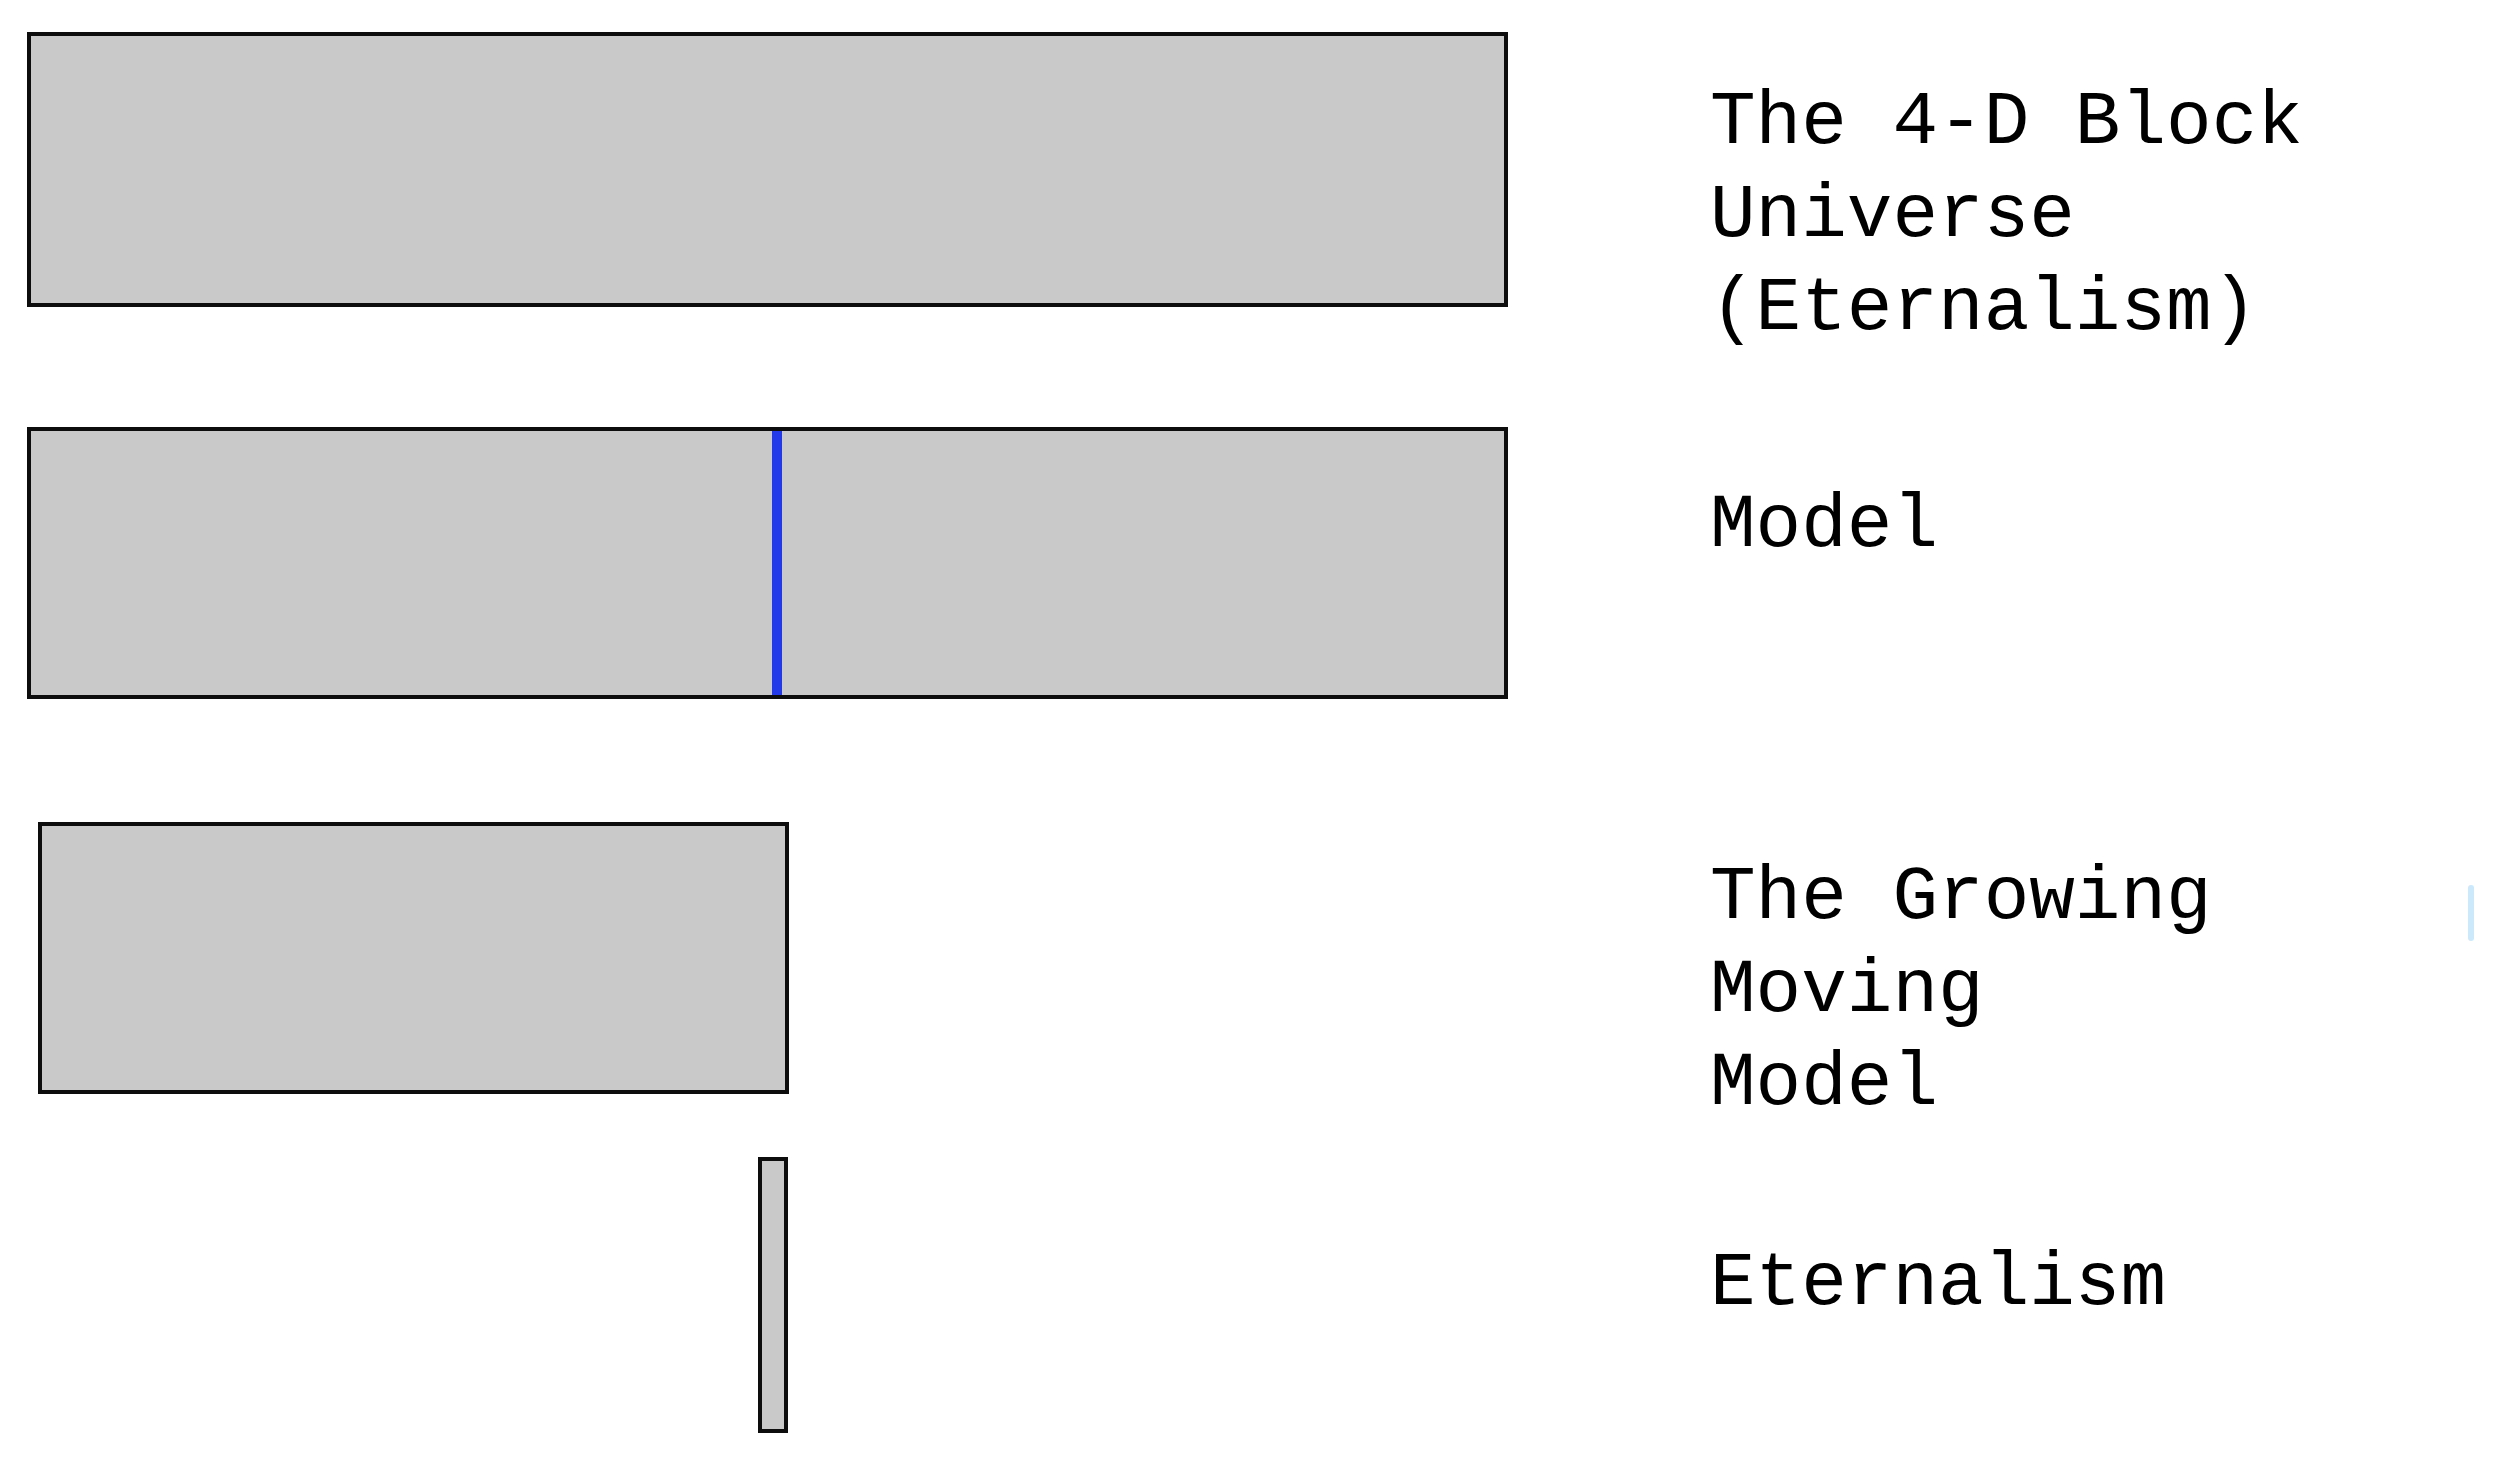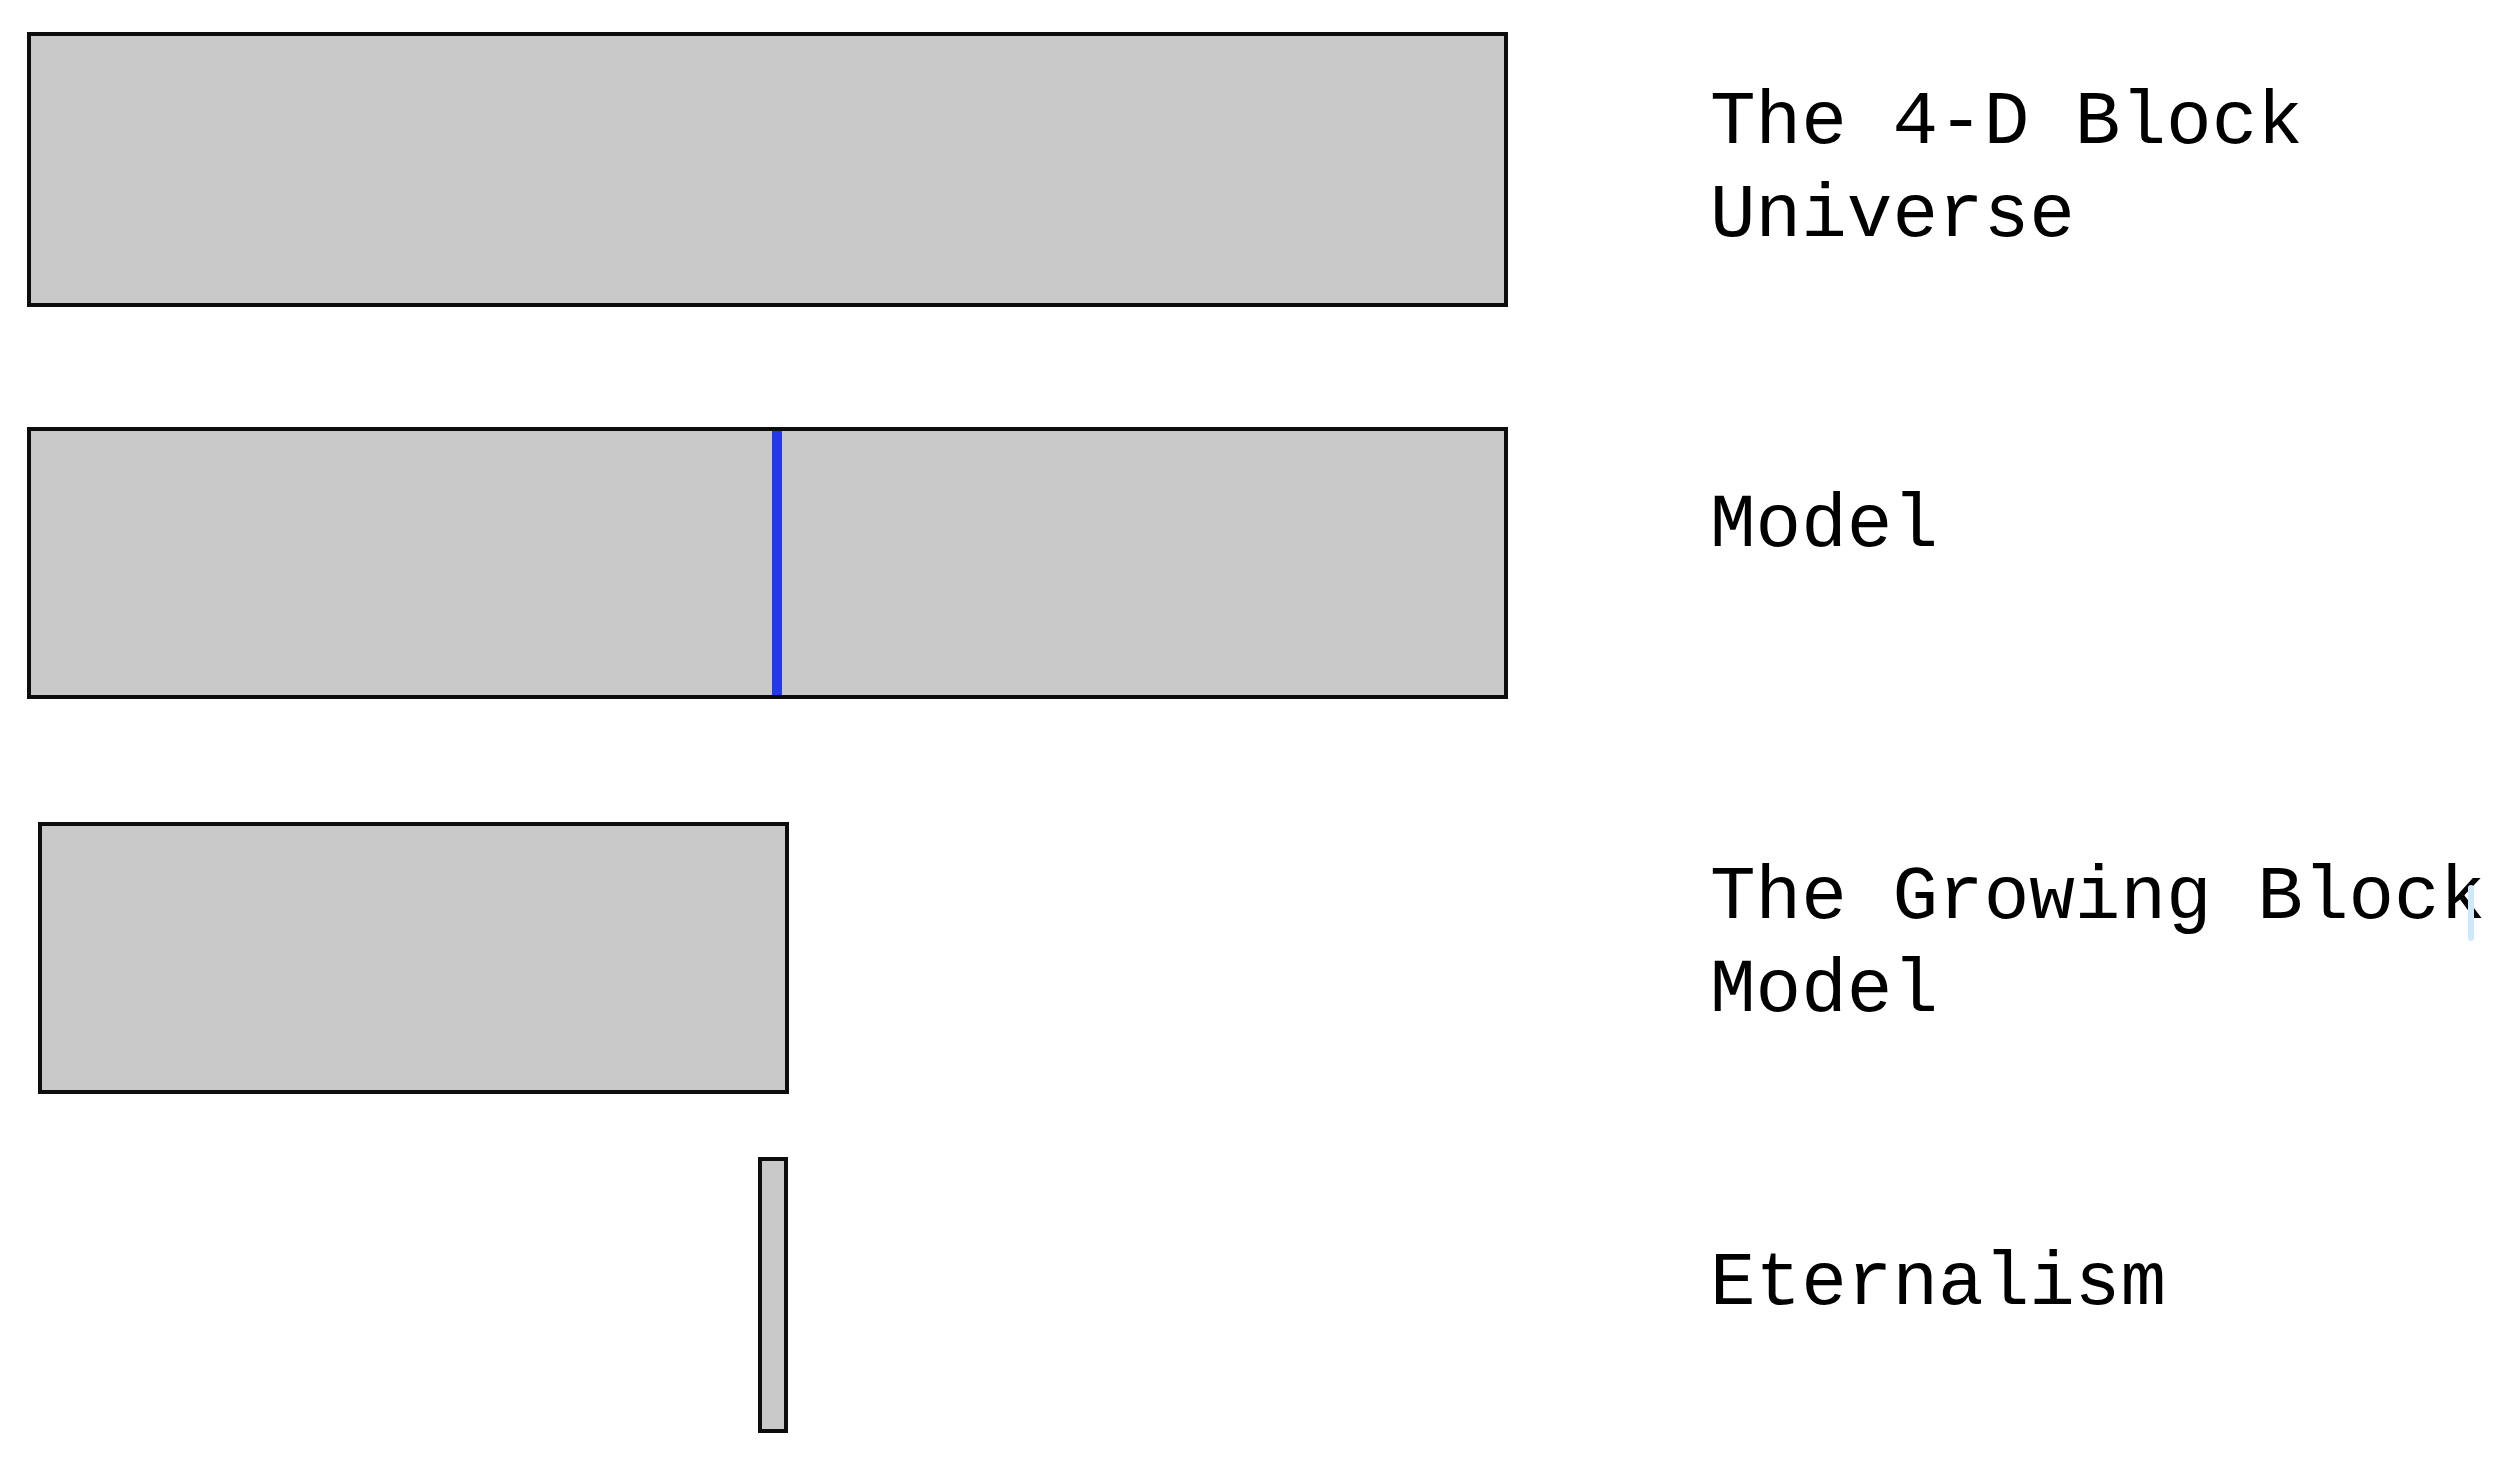--- a/index.html
+++ b/index.html
@@ -68,28 +68,29 @@
 
   <div class="bar bar-moving-spotlight"></div>
   <div class="now-line"></div>
 
   <div class="bar bar-growing-block"></div>
 
   <div class="bar bar-presentism"></div>
 
   <div class="label label-eternalism">
     <div>The 4-D Block Universe</div>
+    <div>(Eternalism)</div>
   </div>
 
   <div class="label label-moving-spotlight">
     <div>Model</div>
   </div>
 
   <div class="label label-growing-block">
-    <div>The Growing Block</div>
+    <div>The Growing Moving</div>
     <div>Model</div>
   </div>
 
   <div class="label label-presentism">
     <div>Eternalism</div>
   </div>
 
   <div class="edge-artifact"></div>
 
 </div>

